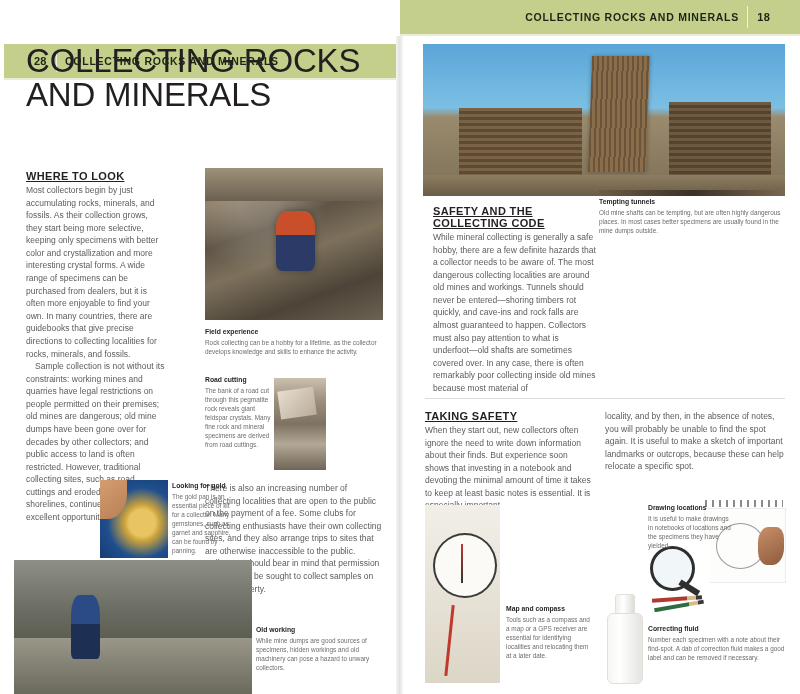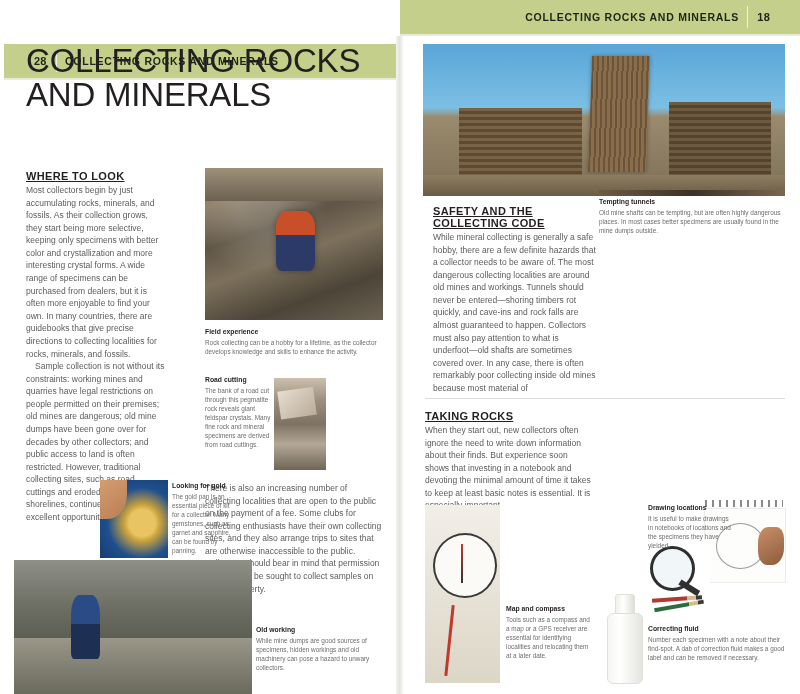--- a/index.html
+++ b/index.html
@@ -268,23 +268,28 @@
   </div>
 
   <div class="col-safety2">
     <div class="body">
     </div>
   </div>
 
   <div class="hairline" style="left:425px;top:398px;width:360px;"></div>
 
   <div class="col-notes">
-    <div class="sechead">TAKING ROCKS</div>
+    <div class="sechead">TAKING SAFETY</div>
     <div class="body">
       <p>When they start out, new collectors often ignore the need to write down information about their finds. But experience soon shows that investing in a notebook and devoting the minimal amount of time it takes to keep at least basic notes is essential. It is especially important</p>
+    </div>
+  </div>
+  <div class="col-notes2">
+    <div class="body">
+      <p>locality, and by then, in the absence of notes, you will probably be unable to find the spot again. It is useful to make a sketch of important landmarks or outcrops, because these can help relocate a specific spot.</p>
     </div>
   </div>
 
   <div class="ph img-compass">
     <div class="disc"></div>
     <div class="needle"></div>
     <div class="cord"></div>
   </div>
 
   <div class="cap cap-mapcompass">

